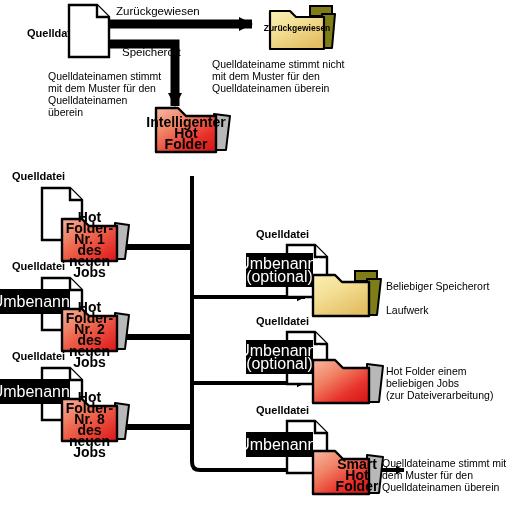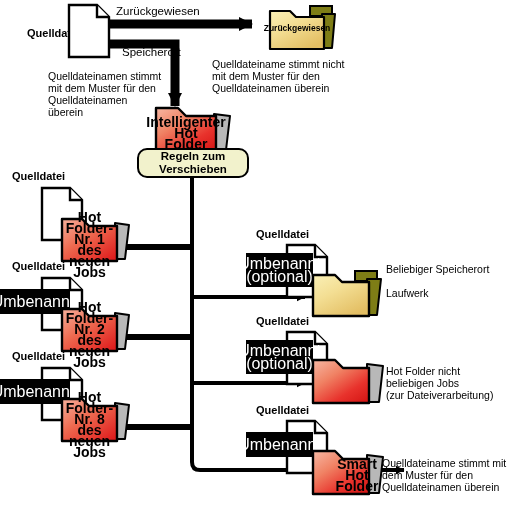--- a/index.html
+++ b/index.html
@@ -143,26 +143,20 @@
     <svg width="84" height="58" viewBox="0 0 84 58">
       <path d="M62,14 L78,16 L74,50 L62,50 Z" fill="#B8B8B8" stroke="#000" stroke-width="2" stroke-linejoin="round"></path>
       <path d="M4,8 L26,8 L34,16 L64,16 L64,52 L4,52 Z" fill="url(#gRed)" stroke="#000" stroke-width="2.4" stroke-linejoin="round"></path>
     </svg>
     <div class="ftext" style="top:20px;left:4px;width:60px;height:26px;">
       <span>Intelligenter</span>
       <span>Hot Folder</span>
     </div>
   </div>
 
-  <div class="pill" style="left:137px;top:148px;width:112px;height:30px;">
-    <div>
-      <span>Regeln zum</span><br>
-      <span>Verschieben</span>
-    </div>
-  </div>
 
   <div class="lbl" style="left:12px;top:170px;">Quelldatei</div>
   <div class="doc" style="left:40px;top:186px;">
     <svg width="44" height="56" viewBox="0 0 44 56">
       <path d="M2,2 L30,2 L42,14 L42,54 L2,54 Z" fill="#fff" stroke="#000" stroke-width="2.4" stroke-linejoin="miter"></path>
       <path d="M30,2 L30,14 L42,14" fill="#fff" stroke="#000" stroke-width="2.4" stroke-linejoin="miter"></path>
     </svg>
   </div>
   <div class="folder" style="left:59px;top:213px;">
     <svg width="76" height="52" viewBox="0 0 76 52">
@@ -231,21 +225,21 @@
     <span>Umbenannt</span>
     <span>(optional)</span>
   </div>
   <div class="folder" style="left:309px;top:265px;">
     <svg width="82" height="56" viewBox="0 0 82 56">
       <path d="M46,6 L68,6 L68,16 L46,16 Z" fill="#7E7D16" stroke="#000" stroke-width="2"></path>
       <path d="M58,14 L72,14 L68,50 L58,50 Z" fill="#7E7D16" stroke="#000" stroke-width="2" stroke-linejoin="round"></path>
       <path d="M4,10 L26,10 L33,17 L60,17 L60,51 L4,51 Z" fill="url(#gYel)" stroke="#000" stroke-width="2.4" stroke-linejoin="round"></path>
     </svg>
   </div>
-  <div class="cap" style="left:386px;top:263px;width:126px;">
+  <div class="cap" style="left:386px;top:280px;width:126px;">
     <span>Beliebiger Speicherort</span><br>
     <br>
     <span>Laufwerk</span>
   </div>
 
   <div class="lbl" style="left:256px;top:315px;">Quelldatei</div>
   <div class="doc" style="left:285px;top:330px;">
     <svg width="44" height="56" viewBox="0 0 44 56">
       <path d="M2,2 L30,2 L42,14 L42,54 L2,54 Z" fill="#fff" stroke="#000" stroke-width="2.4" stroke-linejoin="miter"></path>
       <path d="M30,2 L30,14 L42,14" fill="#fff" stroke="#000" stroke-width="2.4" stroke-linejoin="miter"></path>
@@ -255,21 +249,21 @@
     <span>Umbenannt</span>
     <span>(optional)</span>
   </div>
   <div class="folder" style="left:309px;top:352px;">
     <svg width="82" height="56" viewBox="0 0 82 56">
       <path d="M58,12 L74,14 L70,50 L58,50 Z" fill="#B8B8B8" stroke="#000" stroke-width="2" stroke-linejoin="round"></path>
       <path d="M4,8 L26,8 L34,16 L60,16 L60,51 L4,51 Z" fill="url(#gRed)" stroke="#000" stroke-width="2.4" stroke-linejoin="round"></path>
     </svg>
   </div>
   <div class="cap" style="left:386px;top:365px;width:128px;">
-    <span>Hot Folder nicht</span><br>
+    <span>Hot Folder einem</span><br>
     <span>beliebigen Jobs</span><br>
     <span>(zur Dateiverarbeitung)</span>
   </div>
 
   <div class="lbl" style="left:256px;top:404px;">Quelldatei</div>
   <div class="doc" style="left:285px;top:419px;">
     <svg width="44" height="56" viewBox="0 0 44 56">
       <path d="M2,2 L30,2 L42,14 L42,54 L2,54 Z" fill="#fff" stroke="#000" stroke-width="2.4" stroke-linejoin="miter"></path>
       <path d="M30,2 L30,14 L42,14" fill="#fff" stroke="#000" stroke-width="2.4" stroke-linejoin="miter"></path>
     </svg>

